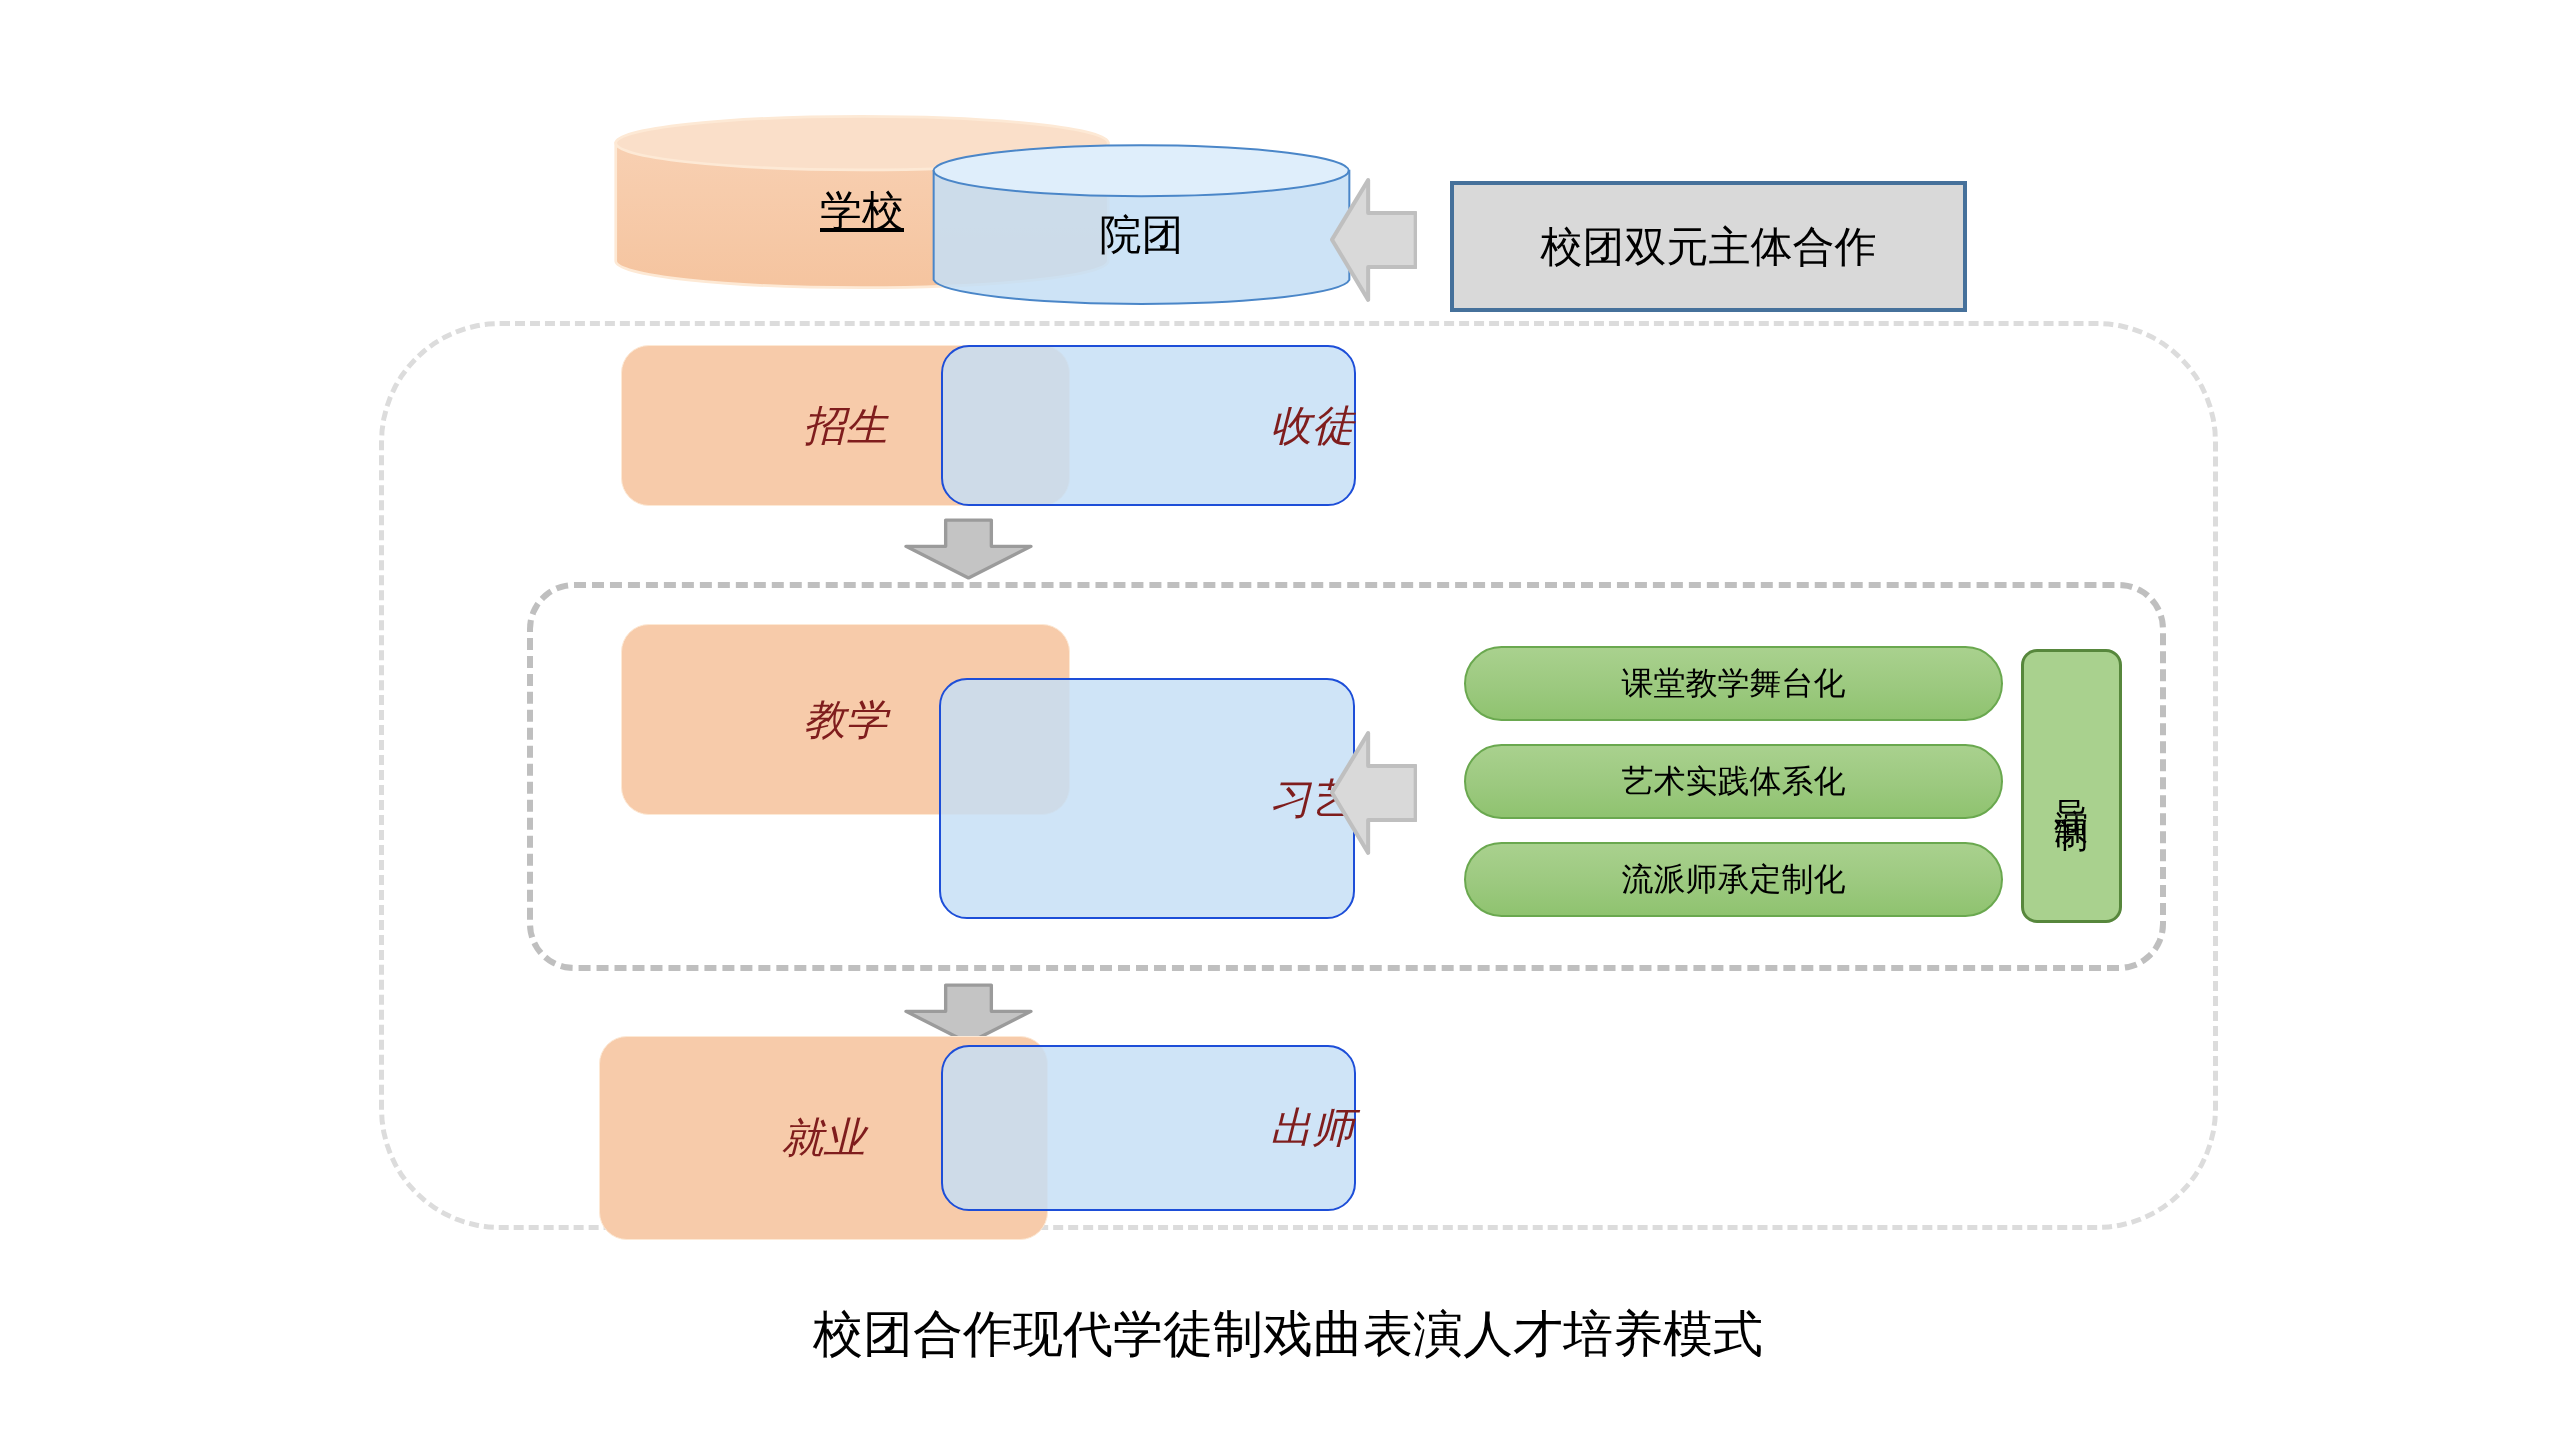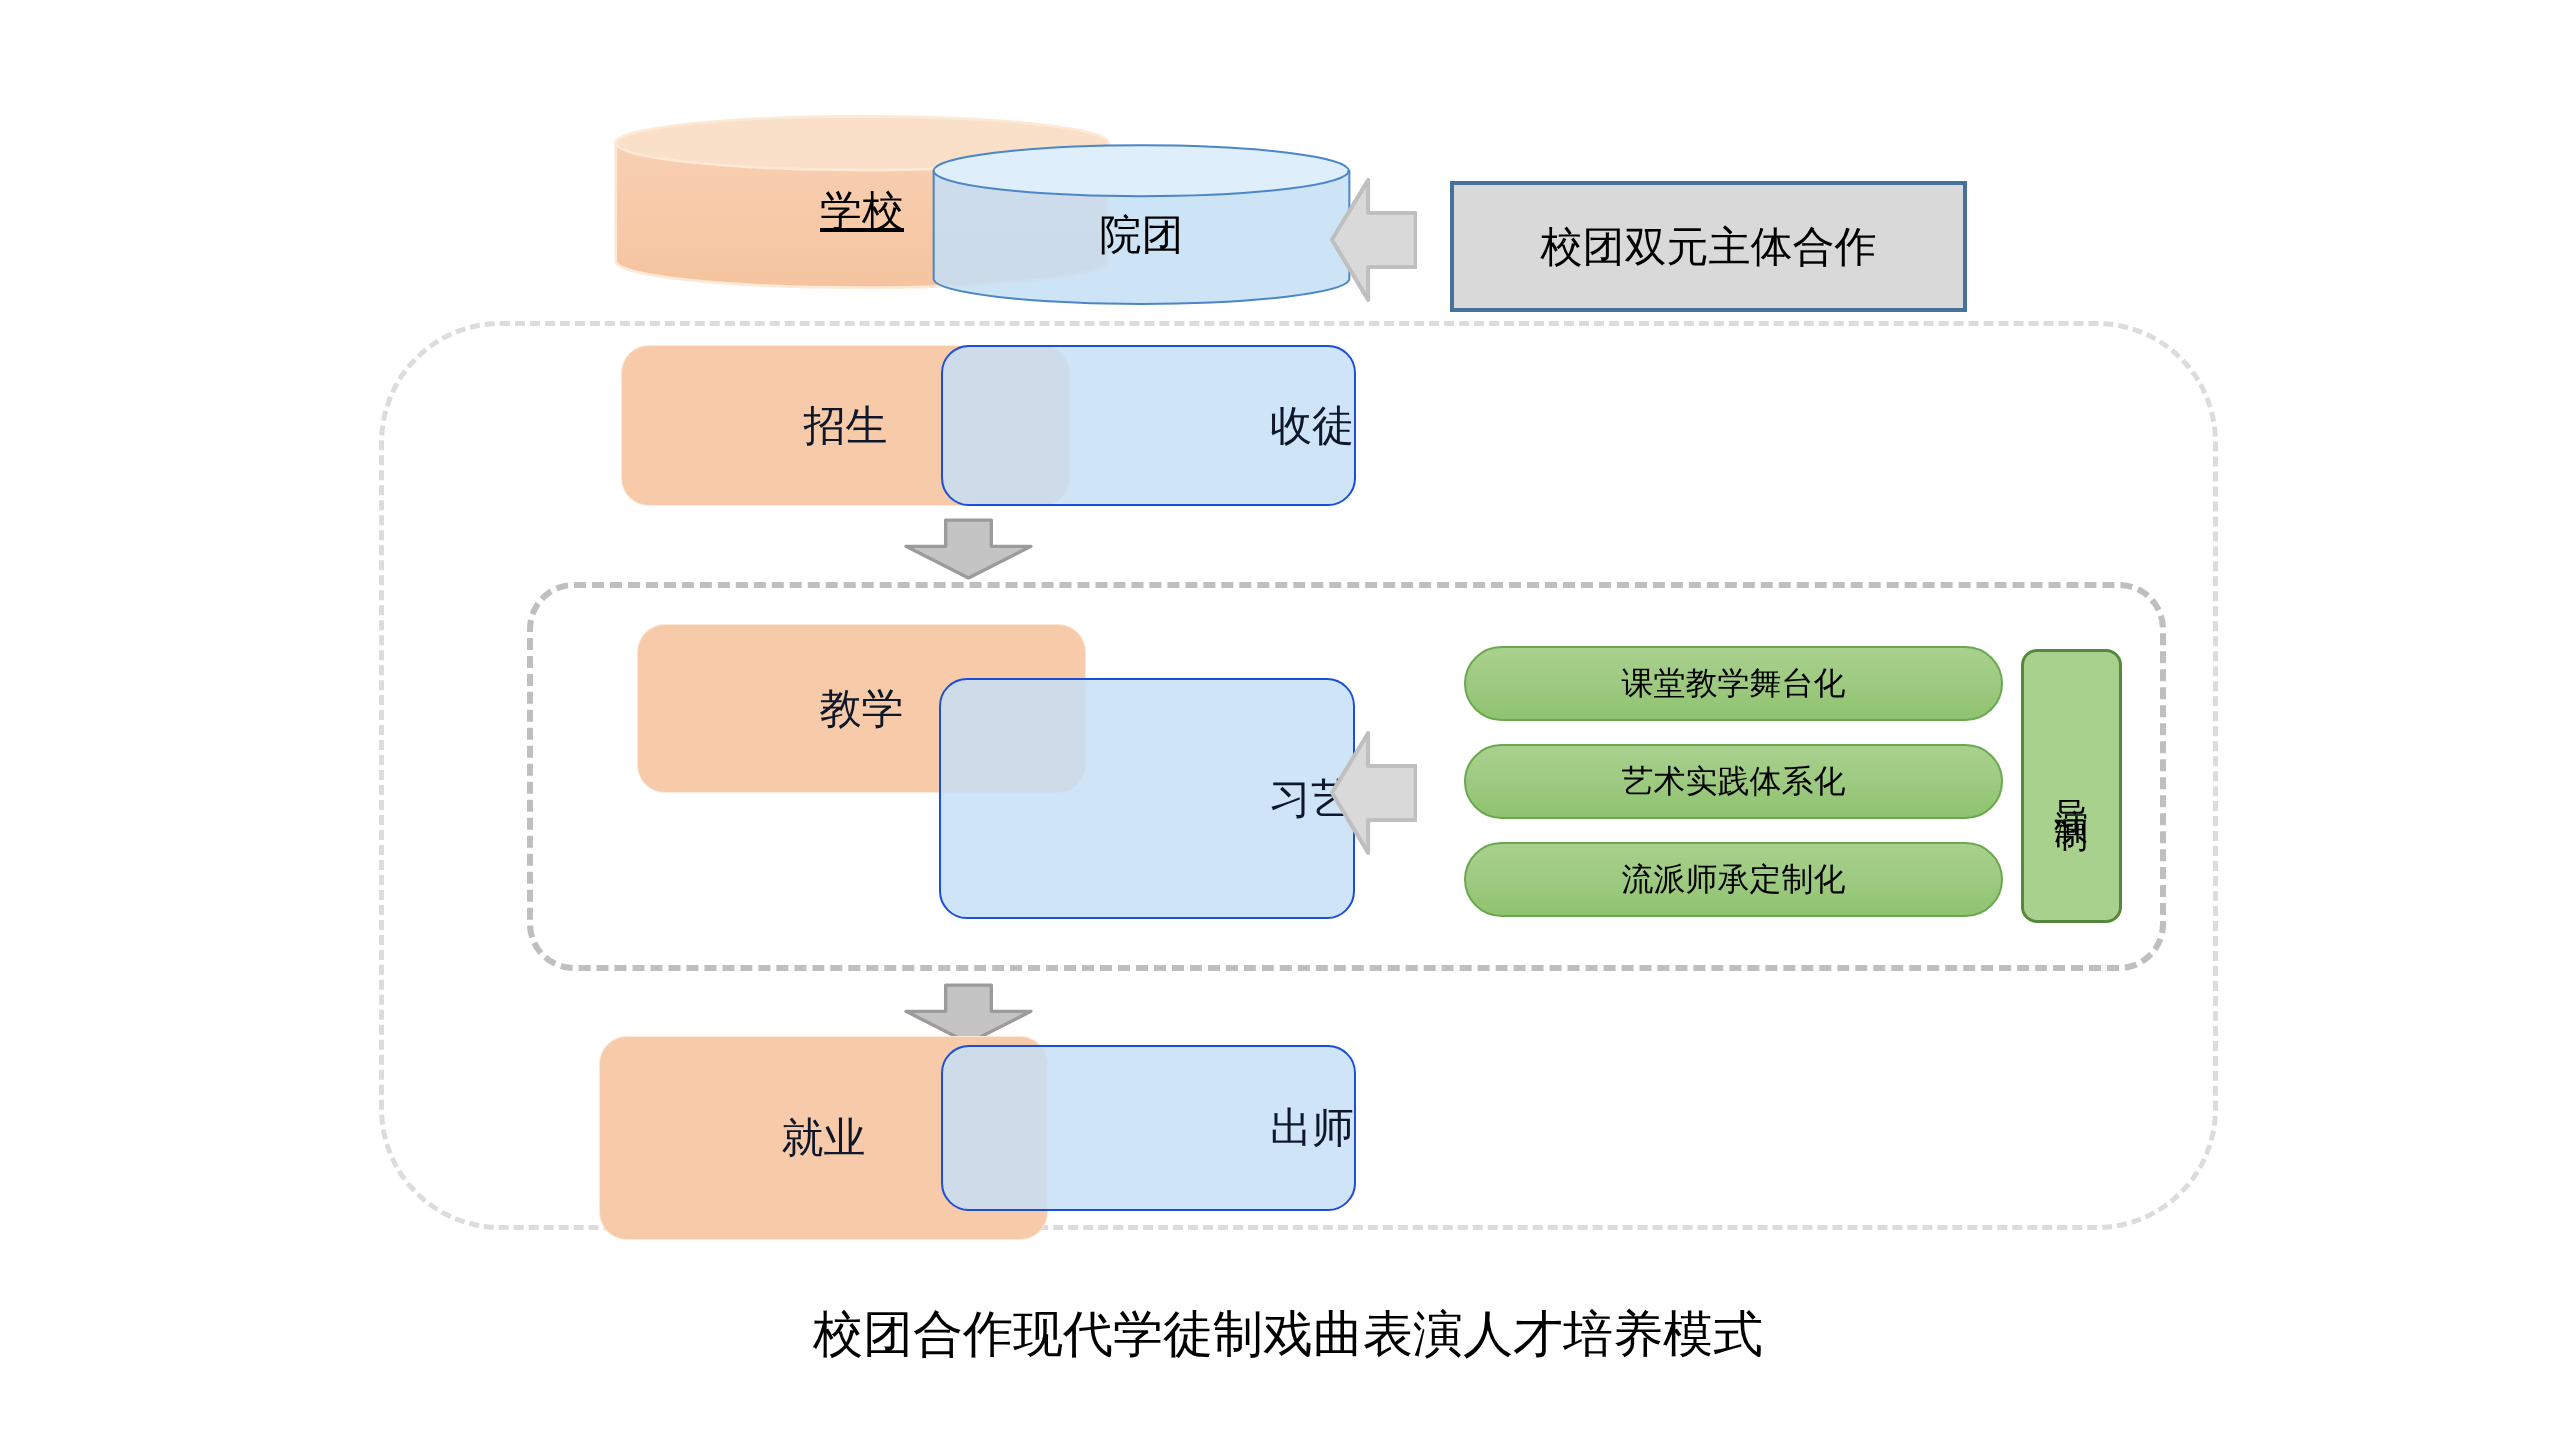--- a/index.html
+++ b/index.html
@@ -74,23 +74,24 @@
     border-radius: 28px;
   }
   .rr-blue {
     background: rgba(197, 222, 245, 0.82);
     border: 2px solid #1d4ed8;
     border-radius: 28px;
     justify-content: flex-end;
   }
   .rr-label {
     font-size: 42px;
-    color: #0f172a;
+    color: #7f1d1d;
     line-height: 1;
     white-space: nowrap;
+    font-style: italic;
   }
 
   
   #callout-box {
     position: absolute;
     left: 1450px;
     top: 181px;
     width: 517px;
     height: 131px;
     background: #d9d9d9;
@@ -215,21 +216,21 @@
   <div class="rr rr-blue" style="left:941px; top:345px; width:415px; height:161px;">
     <span class="rr-label">收徒</span>
   </div>
 
   <div class="arrow" style="left:904px; top:518px;">
     <svg width="129" height="62" viewBox="0 0 192 92" xmlns="http://www.w3.org/2000/svg">
       <path d="M62,3 L130,3 L130,42 L189,42 L96,89 L3,42 L62,42 Z" fill="#c4c4c4" stroke="#9b9b9b" stroke-width="5" stroke-linejoin="round"></path>
     </svg>
   </div>
 
-  <div class="rr rr-orange" style="left:621px; top:624px; width:449px; height:169px;margin-left:16px;">
+  <div class="rr rr-orange" style="left:621px; top:624px; width:449px; height:191px;">
     <span class="rr-label">教学</span>
   </div>
   <div class="rr rr-blue" style="left:939px; top:678px; width:416px; height:241px;">
     <span class="rr-label">习艺</span>
   </div>
 
   <div class="arrow" style="left:1330px; top:731px;">
     <svg width="87" height="124" viewBox="0 0 130 185" xmlns="http://www.w3.org/2000/svg">
       <path d="M128,52 L57,52 L57,3 L3,92 L57,182 L57,133 L128,133 Z" fill="#d9d9d9" stroke="#bfbfbf" stroke-width="6" stroke-linejoin="round"></path>
     </svg>

